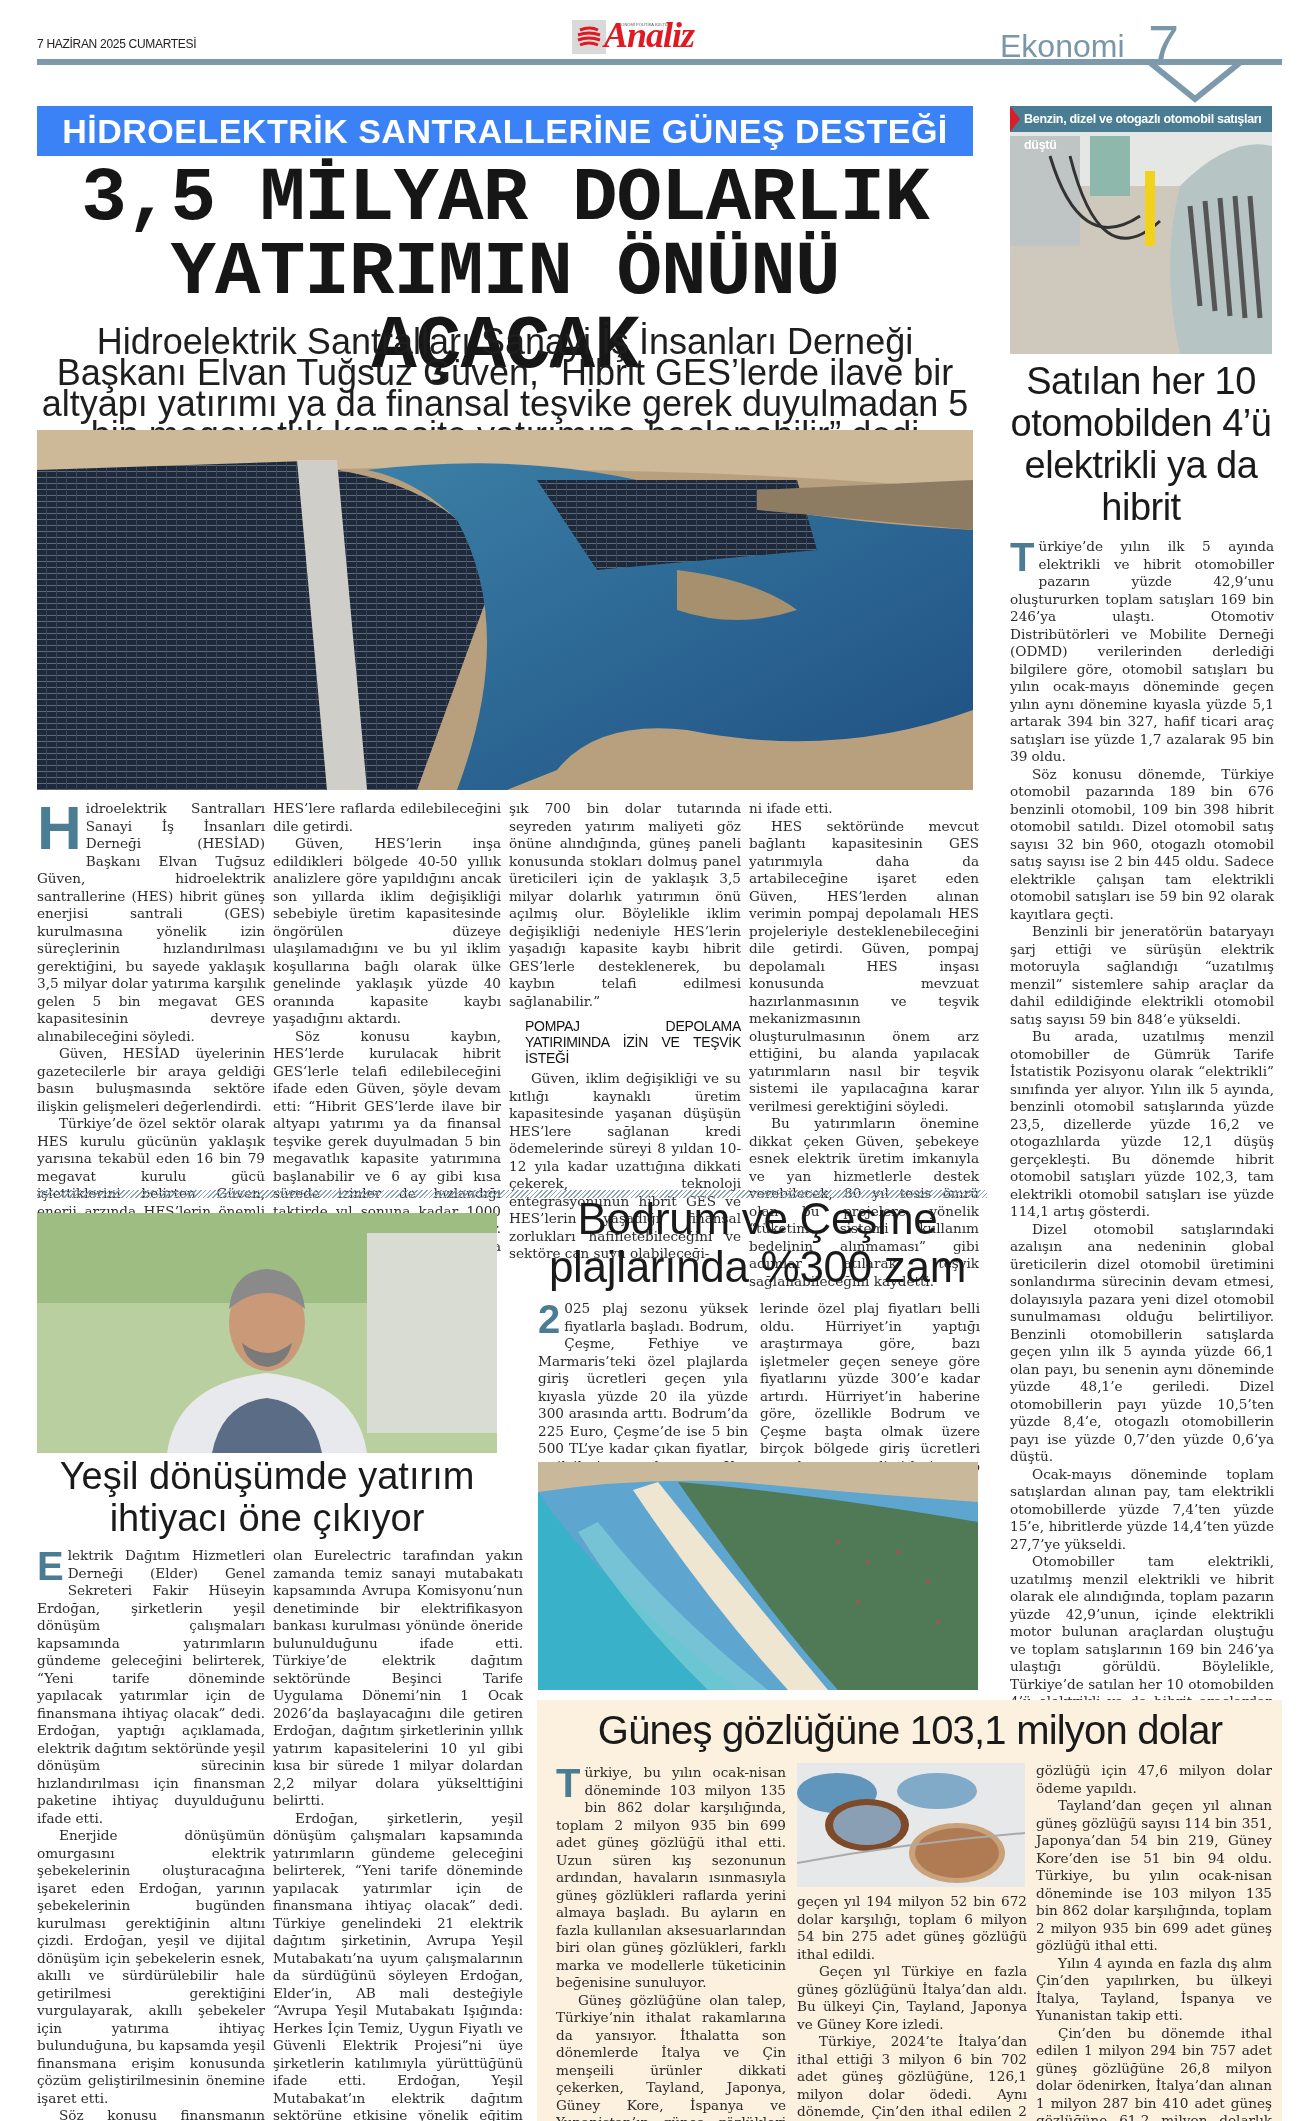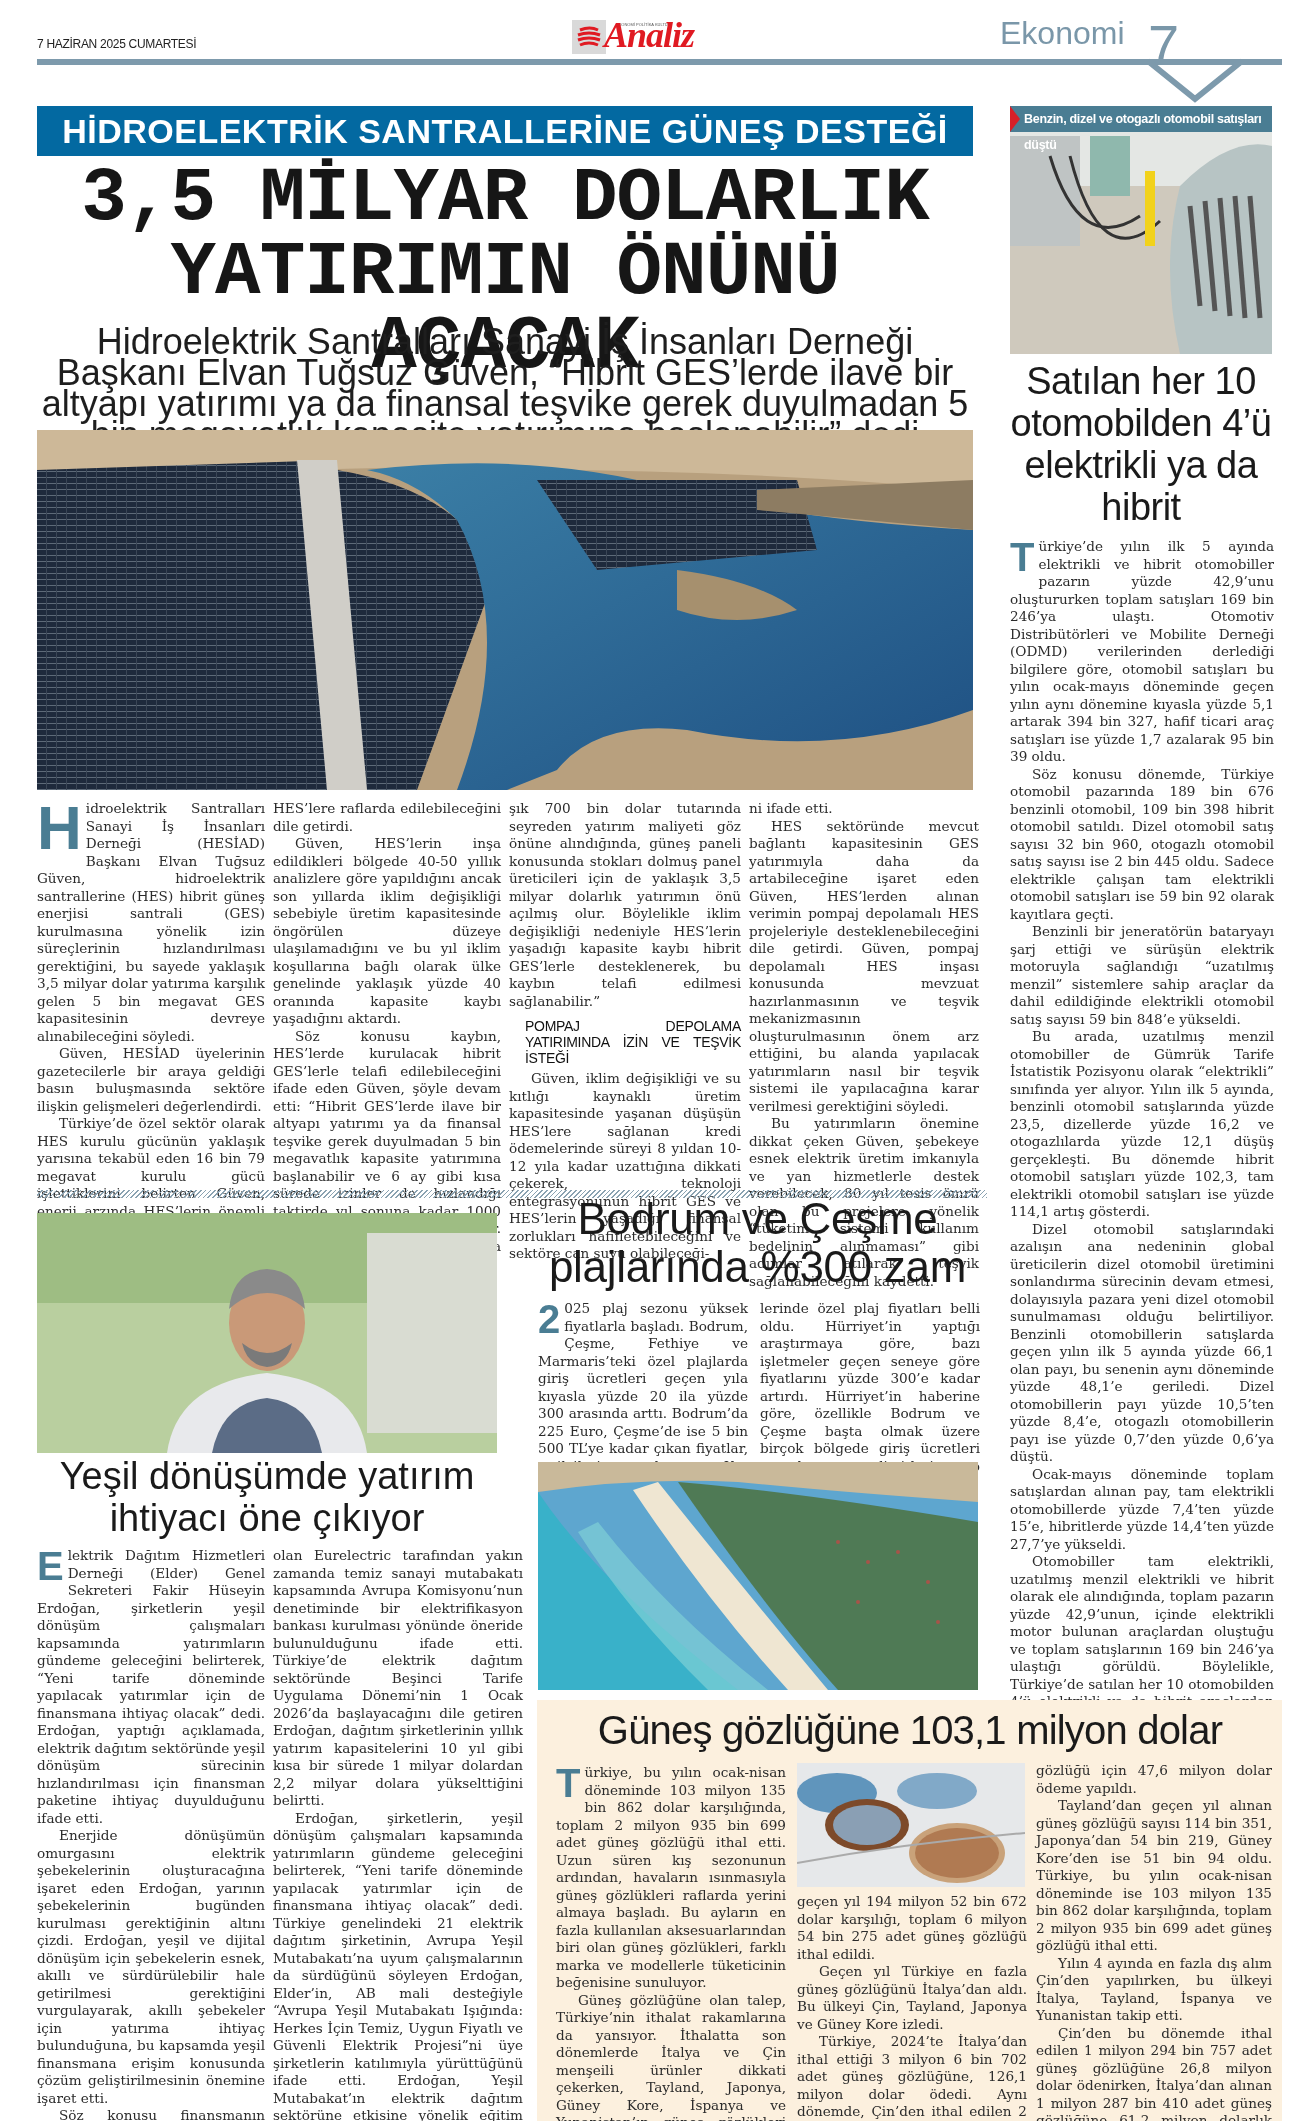--- a/index.html
+++ b/index.html
@@ -7,27 +7,27 @@
   body { position: relative; font-family: "DejaVu Serif", serif; color: #2b2b2b; }
   .abs { position: absolute; }
 
   
   .date { left: 37px; top: 37px; font-size: 12px; font-family: "Liberation Sans", sans-serif; color: #222; letter-spacing: -0.3px; }
   .logo { left: 572px; top: 20px; width: 176px; height: 34px; }
   .logo-badge { position: absolute; left: 0; top: 0; width: 34px; height: 34px; background: #d9d9d9; }
   .logo-swirl { position: absolute; left: 4px; top: 4px; width: 26px; height: 26px; }
   .logo-text { position: absolute; left: 32px; top: -6px; font-size: 36px; font-weight: 700; font-style: italic; color: #e01a22; font-family: Liberation Serif, serif; letter-spacing: -1px; }
   .logo-small { position: absolute; left: 44px; top: 2px; font-size: 4px; color: #555; font-family: "Liberation Sans", sans-serif; }
-  .section { left: 1000px; top: 15px; font-size: 32px; color: #7a97a9; font-family: "Liberation Sans", sans-serif; text-align: center; }
+  .section { left: 1000px; top: 28px; font-size: 32px; color: #7a97a9; font-family: "Liberation Sans", sans-serif; text-align: center; }
   .page-num { left: 1148px; top: 12px; font-size: 56px; color: #7a97a9; font-family: "Liberation Sans", sans-serif; font-weight: 300; }
   .rule-top { left: 37px; top: 59px; width: 1245px; height: 6px; background: #7d9aac; }
   .rule-chev { left: 1140px; top: 55px; width: 110px; height: 50px; }
 
   
-  .kicker { left: 37px; top: 106px; width: 936px; height: 50px; background: #0369a1; color: #fff; font-family: "Liberation Sans", sans-serif; font-weight: 700; font-size: 34px; text-align: center; line-height: 50px; letter-spacing: 0.5px; }
+  .kicker { left: 37px; top: 106px; width: 936px; height: 50px; background: #3b82f6; color: #fff; font-family: "Liberation Sans", sans-serif; font-weight: 700; font-size: 34px; text-align: center; line-height: 50px; letter-spacing: 0.5px; }
   .headline { left: 37px; top: 162px; width: 936px; text-align: center; font-family: Liberation Mono, monospace; font-weight: 900; font-size: 76px; line-height: 74px; color: #161616; letter-spacing: -1px; }
   .subhead { left: 37px; top: 326px; width: 936px; text-align: center; font-family: "Liberation Sans", sans-serif; font-size: 36px; line-height: 31px; color: #1e1e1e; }
 
   
   .solar { left: 37px; top: 430px; width: 936px; height: 360px; overflow: hidden; background: linear-gradient(170deg, #d9c7a8 0%, #c5a984 22%, #a68a66 40%, #94826a 55%, #8c8066 100%); }
 
   
   .col { font-size: 13.6px; line-height: 17.5px; color: #2b2b2b; text-align: justify; hyphens: manual; }
   .col p { text-indent: 22px; }
   .col p.first { text-indent: 0; }

